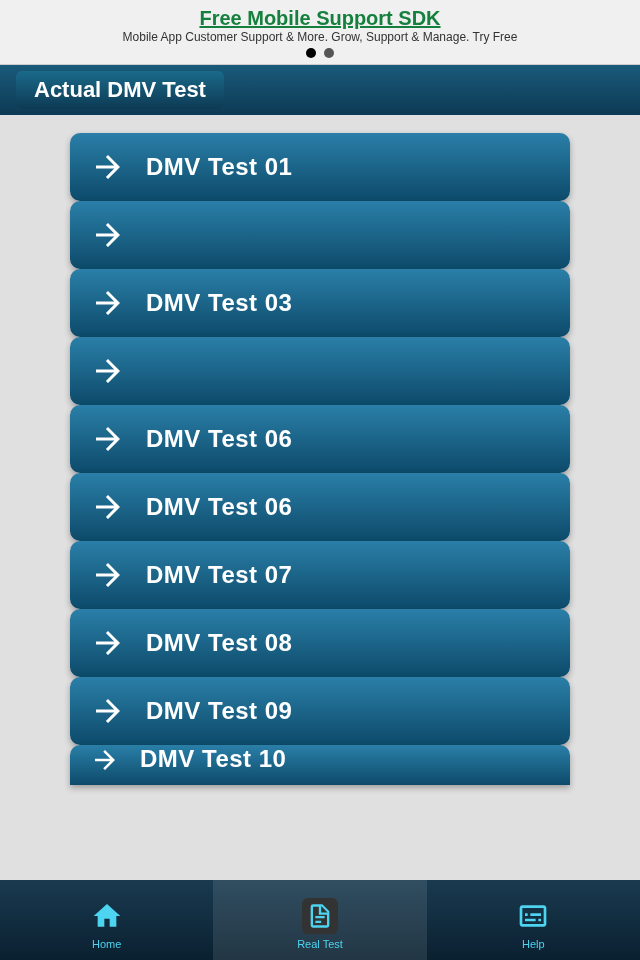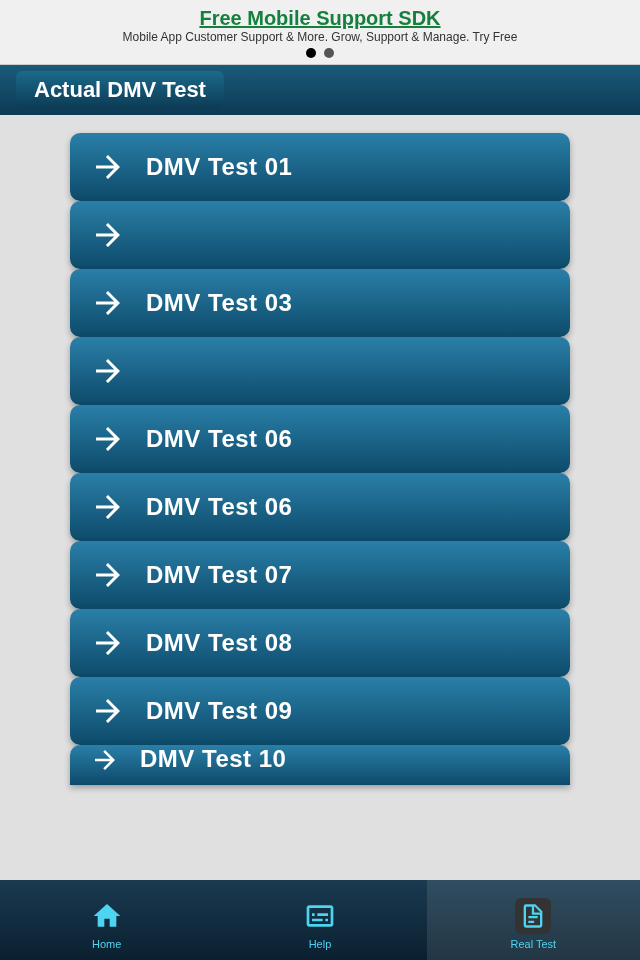--- a/index.html
+++ b/index.html
@@ -265,31 +265,31 @@
   <div class="nav-item">
     <div class="nav-icon">
       <svg width="32" height="32" viewBox="0 0 24 24">
         <path d="M10 20v-6h4v6h5v-8h3L12 3 2 12h3v8z"></path>
       </svg>
     </div>
     <span class="nav-label">Home</span>
   </div>
 
 
-  <div class="nav-item">
-    <div class="nav-icon">
-      <svg width="32" height="32" viewBox="0 0 24 24">
-        <path d="M20 4H4c-1.1 0-2 .9-2 2v12c0 1.1.9 2 2 2h16c1.1 0 2-.9 2-2V6c0-1.1-.9-2-2-2zm0 14H4V6h16v12zM6 10h2v2H6zm0 4h8v2H6zm10 0h2v2h-2zm-6-4h8v2h-8z"></path>
-      </svg>
-    </div>
-    <span class="nav-label">Help</span>
-  </div>
-
   <div class="nav-item active">
     <div class="nav-icon nav-icon-bg">
       <svg width="32" height="32" viewBox="0 0 24 24">
         <path d="M14 2H6a2 2 0 0 0-2 2v16a2 2 0 0 0 2 2h12a2 2 0 0 0 2-2V8l-6-6zm-1 1.5L18.5 9H13V3.5zM6 20V4h5v7h7v9H6z"></path>
         <path d="M8 12h8v2H8zm0 4h5v2H8z"></path>
       </svg>
     </div>
     <span class="nav-label">Real Test</span>
   </div>
+
+  <div class="nav-item">
+    <div class="nav-icon">
+      <svg width="32" height="32" viewBox="0 0 24 24">
+        <path d="M20 4H4c-1.1 0-2 .9-2 2v12c0 1.1.9 2 2 2h16c1.1 0 2-.9 2-2V6c0-1.1-.9-2-2-2zm0 14H4V6h16v12zM6 10h2v2H6zm0 4h8v2H6zm10 0h2v2h-2zm-6-4h8v2h-8z"></path>
+      </svg>
+    </div>
+    <span class="nav-label">Help</span>
+  </div>
 </div>
 
 </body></html>

